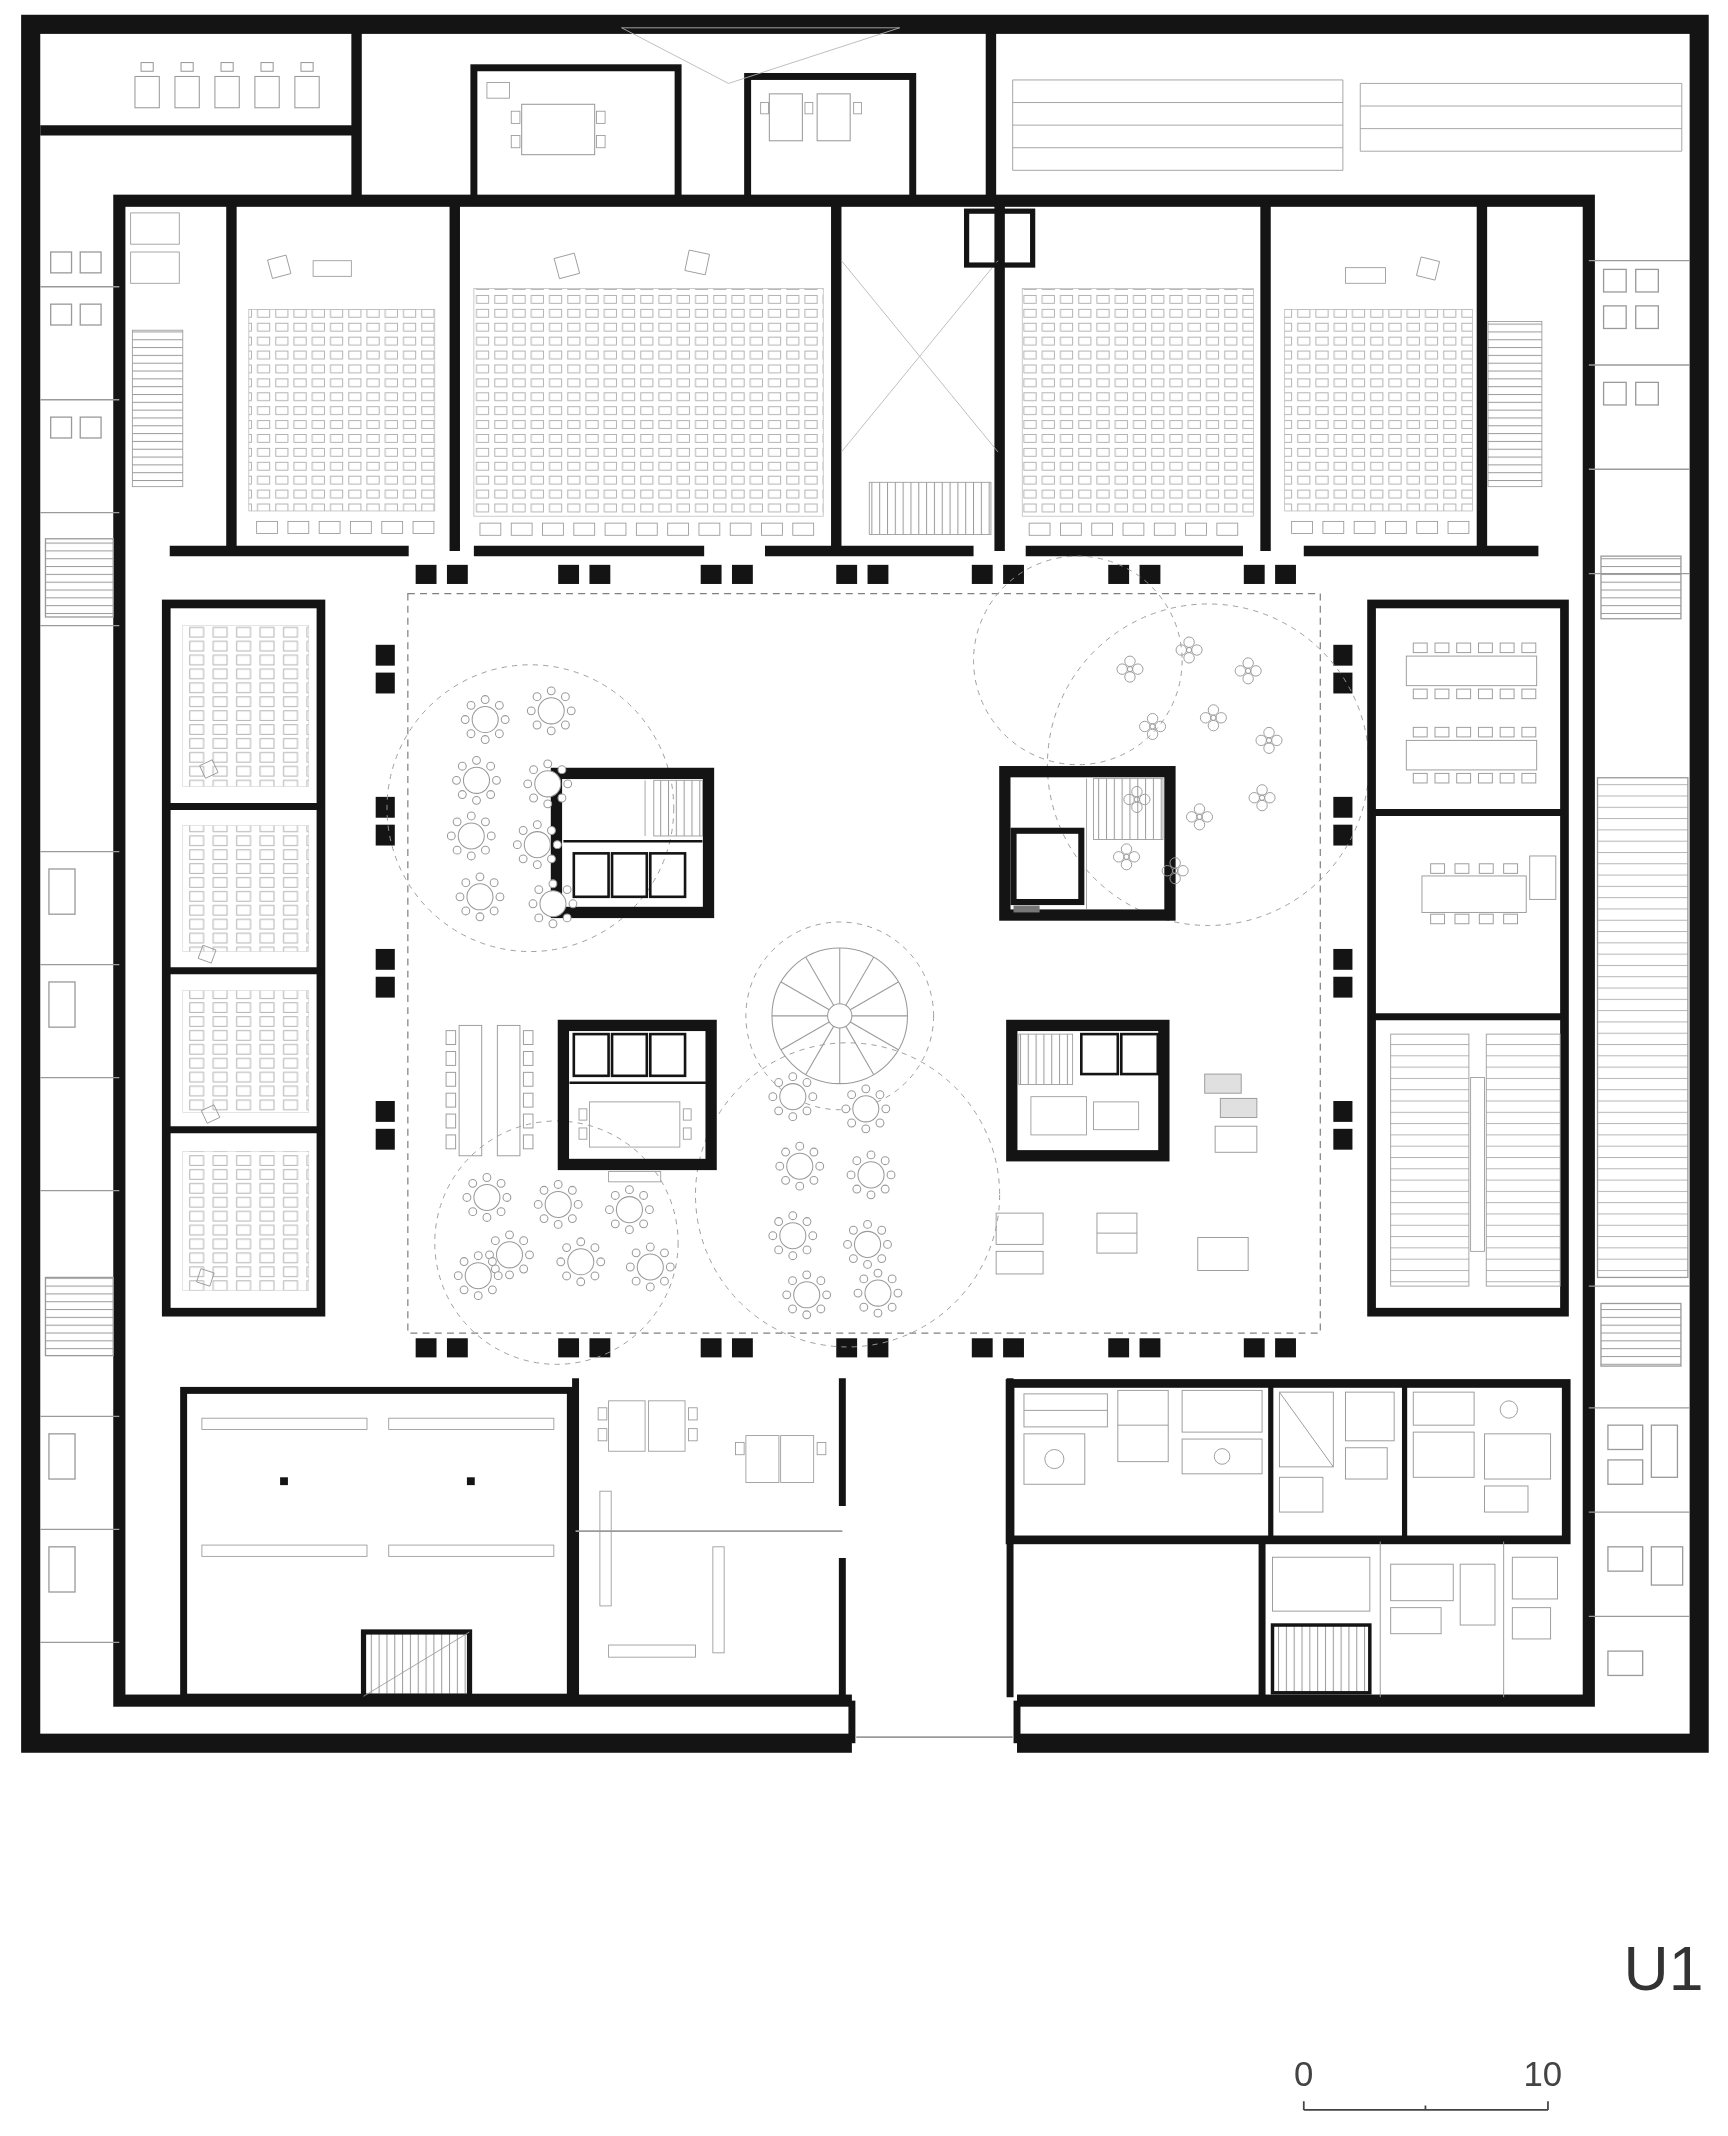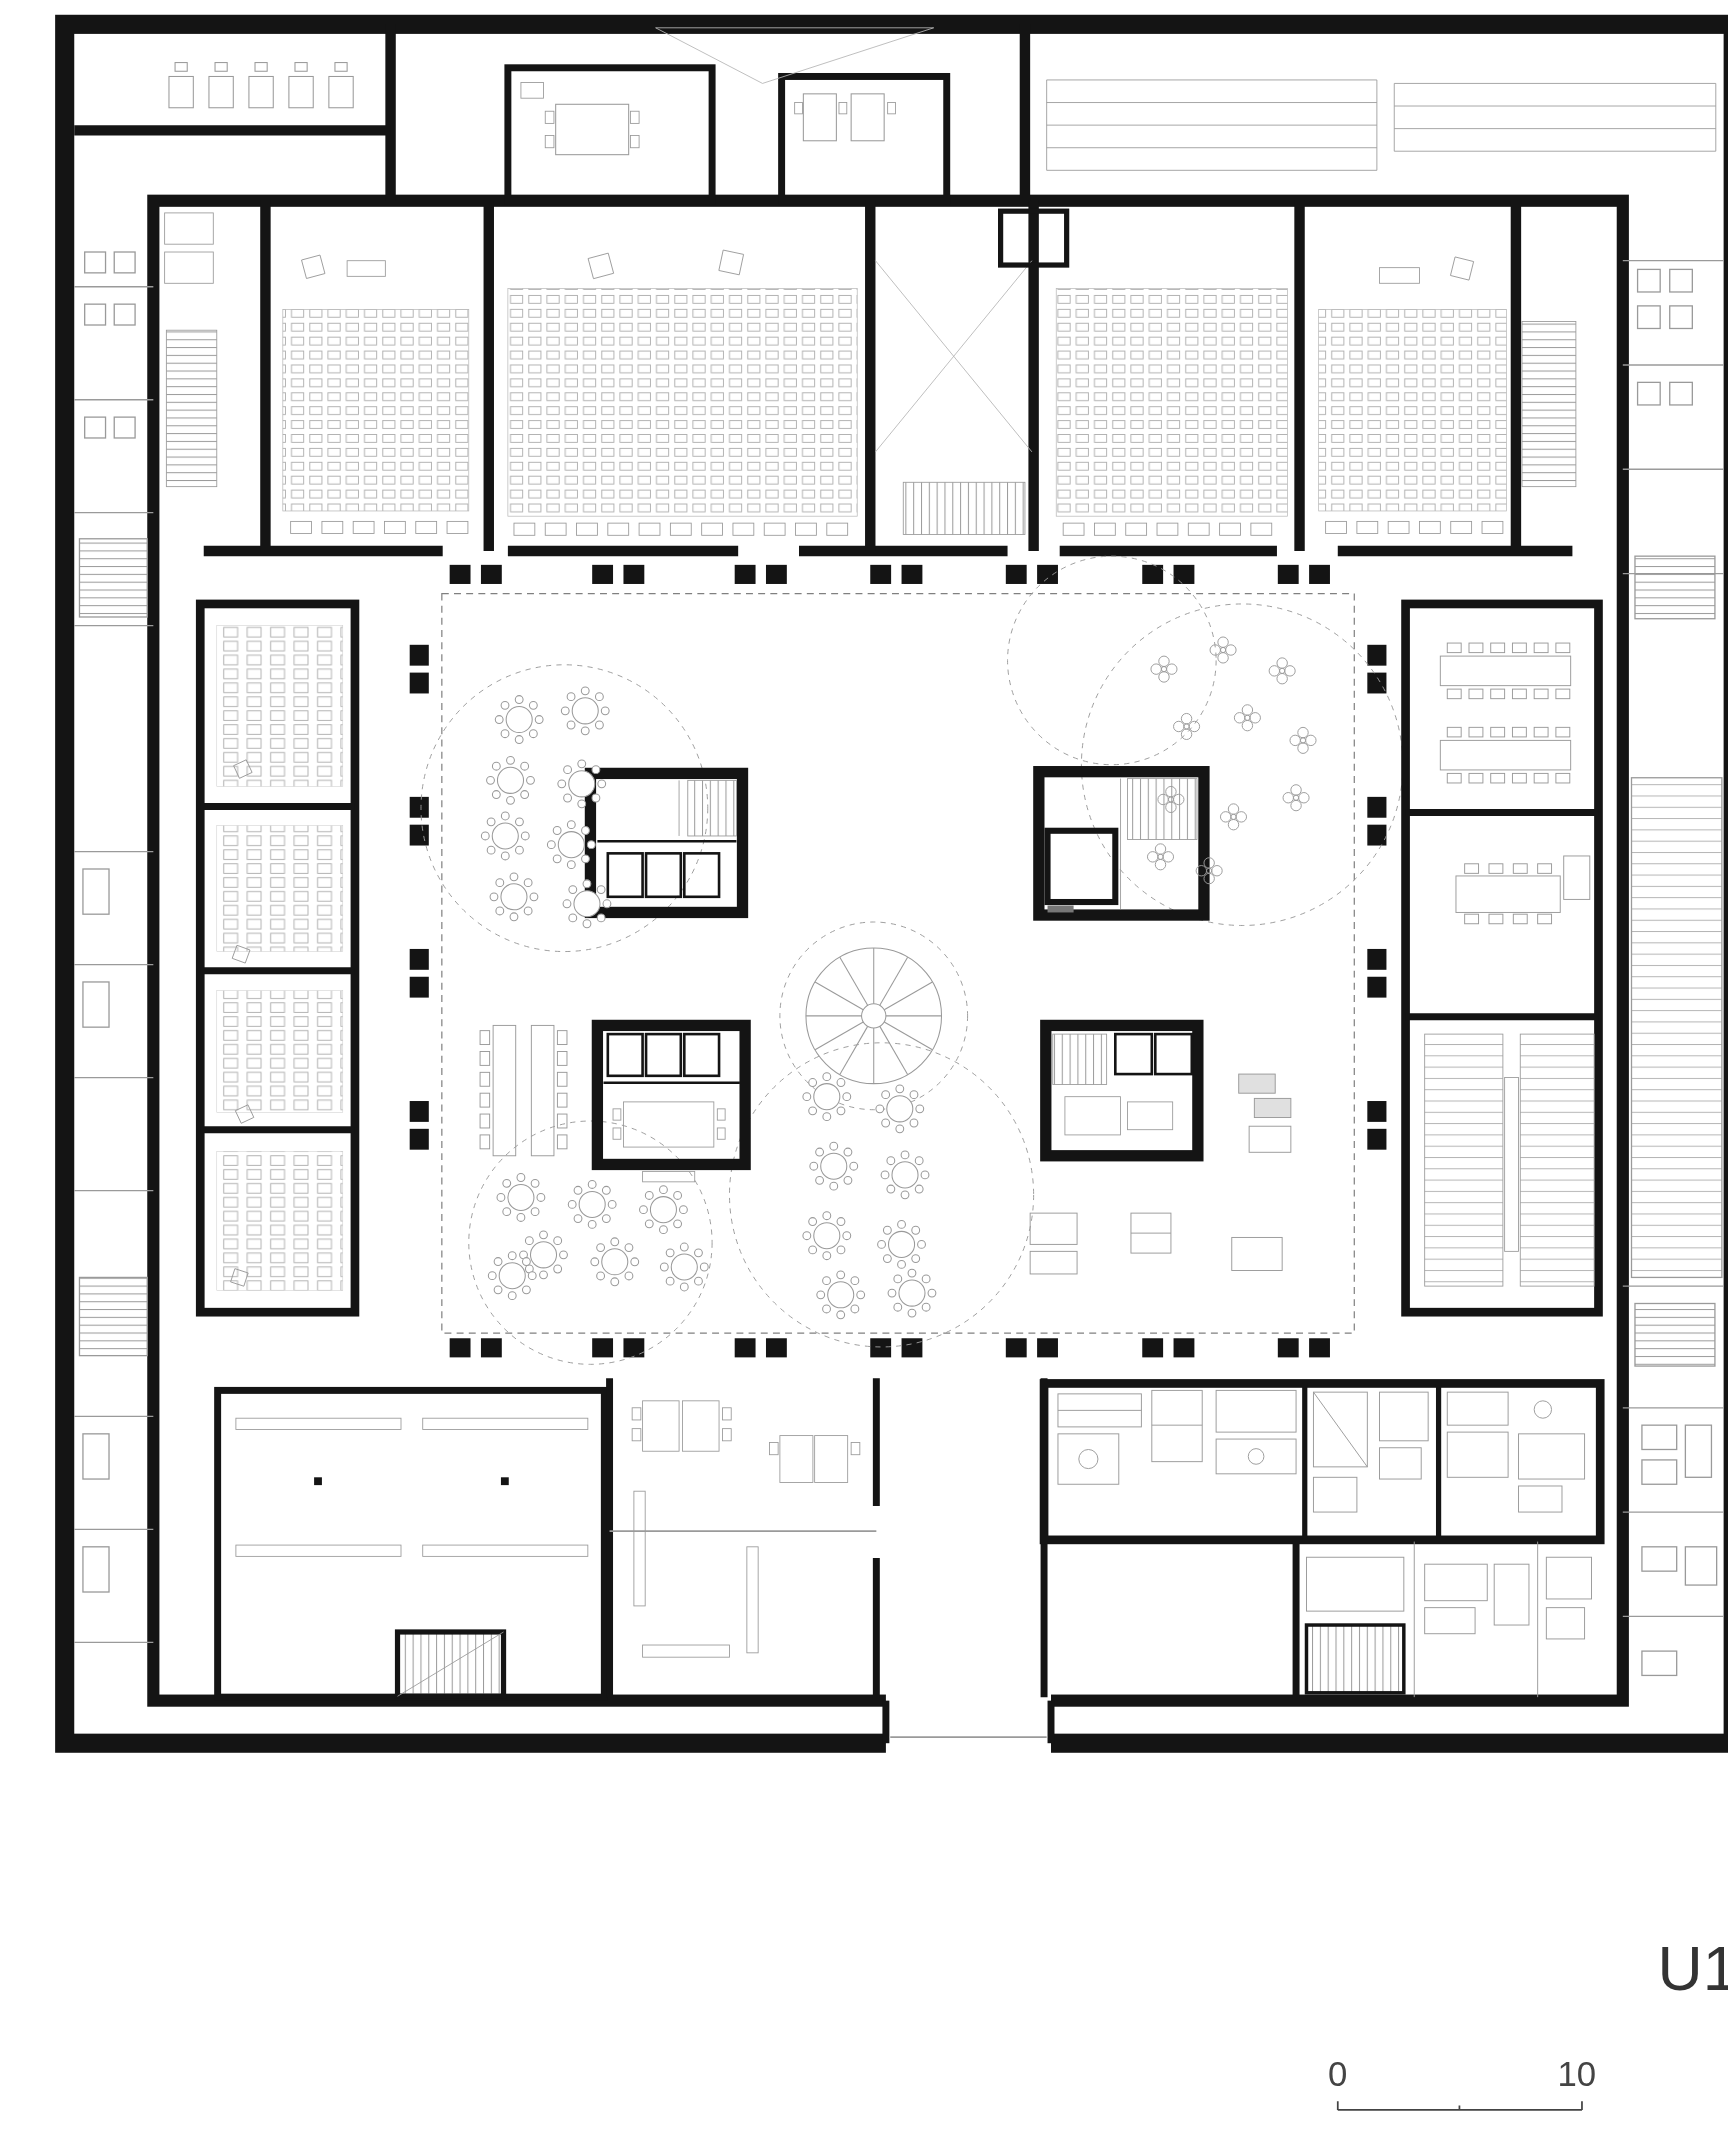--- a/index.html
+++ b/index.html
@@ -1,17 +1,17 @@
 <!DOCTYPE html>
 <html style="font-size:14px"><head>
 <meta charset="utf-8">
 <style>
   html,body{margin:0;padding:0;background:#ffffff;}
   body{width:1729px;height:2136px;position:relative;font-family:"Liberation Sans",sans-serif;}
-  .plan-wrap{position:absolute;inset:0;margin-left:34px;}
+  .plan-wrap{position:absolute;inset:0;}
   svg{display:block;}
   text{font-family:"Liberation Sans",sans-serif;}
 </style>
 </head>
 <body>
 
 <div class="plan-wrap">
 <svg width="1729" height="2136" viewBox="0 0 1989 2458" xmlns="http://www.w3.org/2000/svg">
   <defs>
     <pattern id="pSeats" patternUnits="userSpaceOnUse" width="21" height="16">

